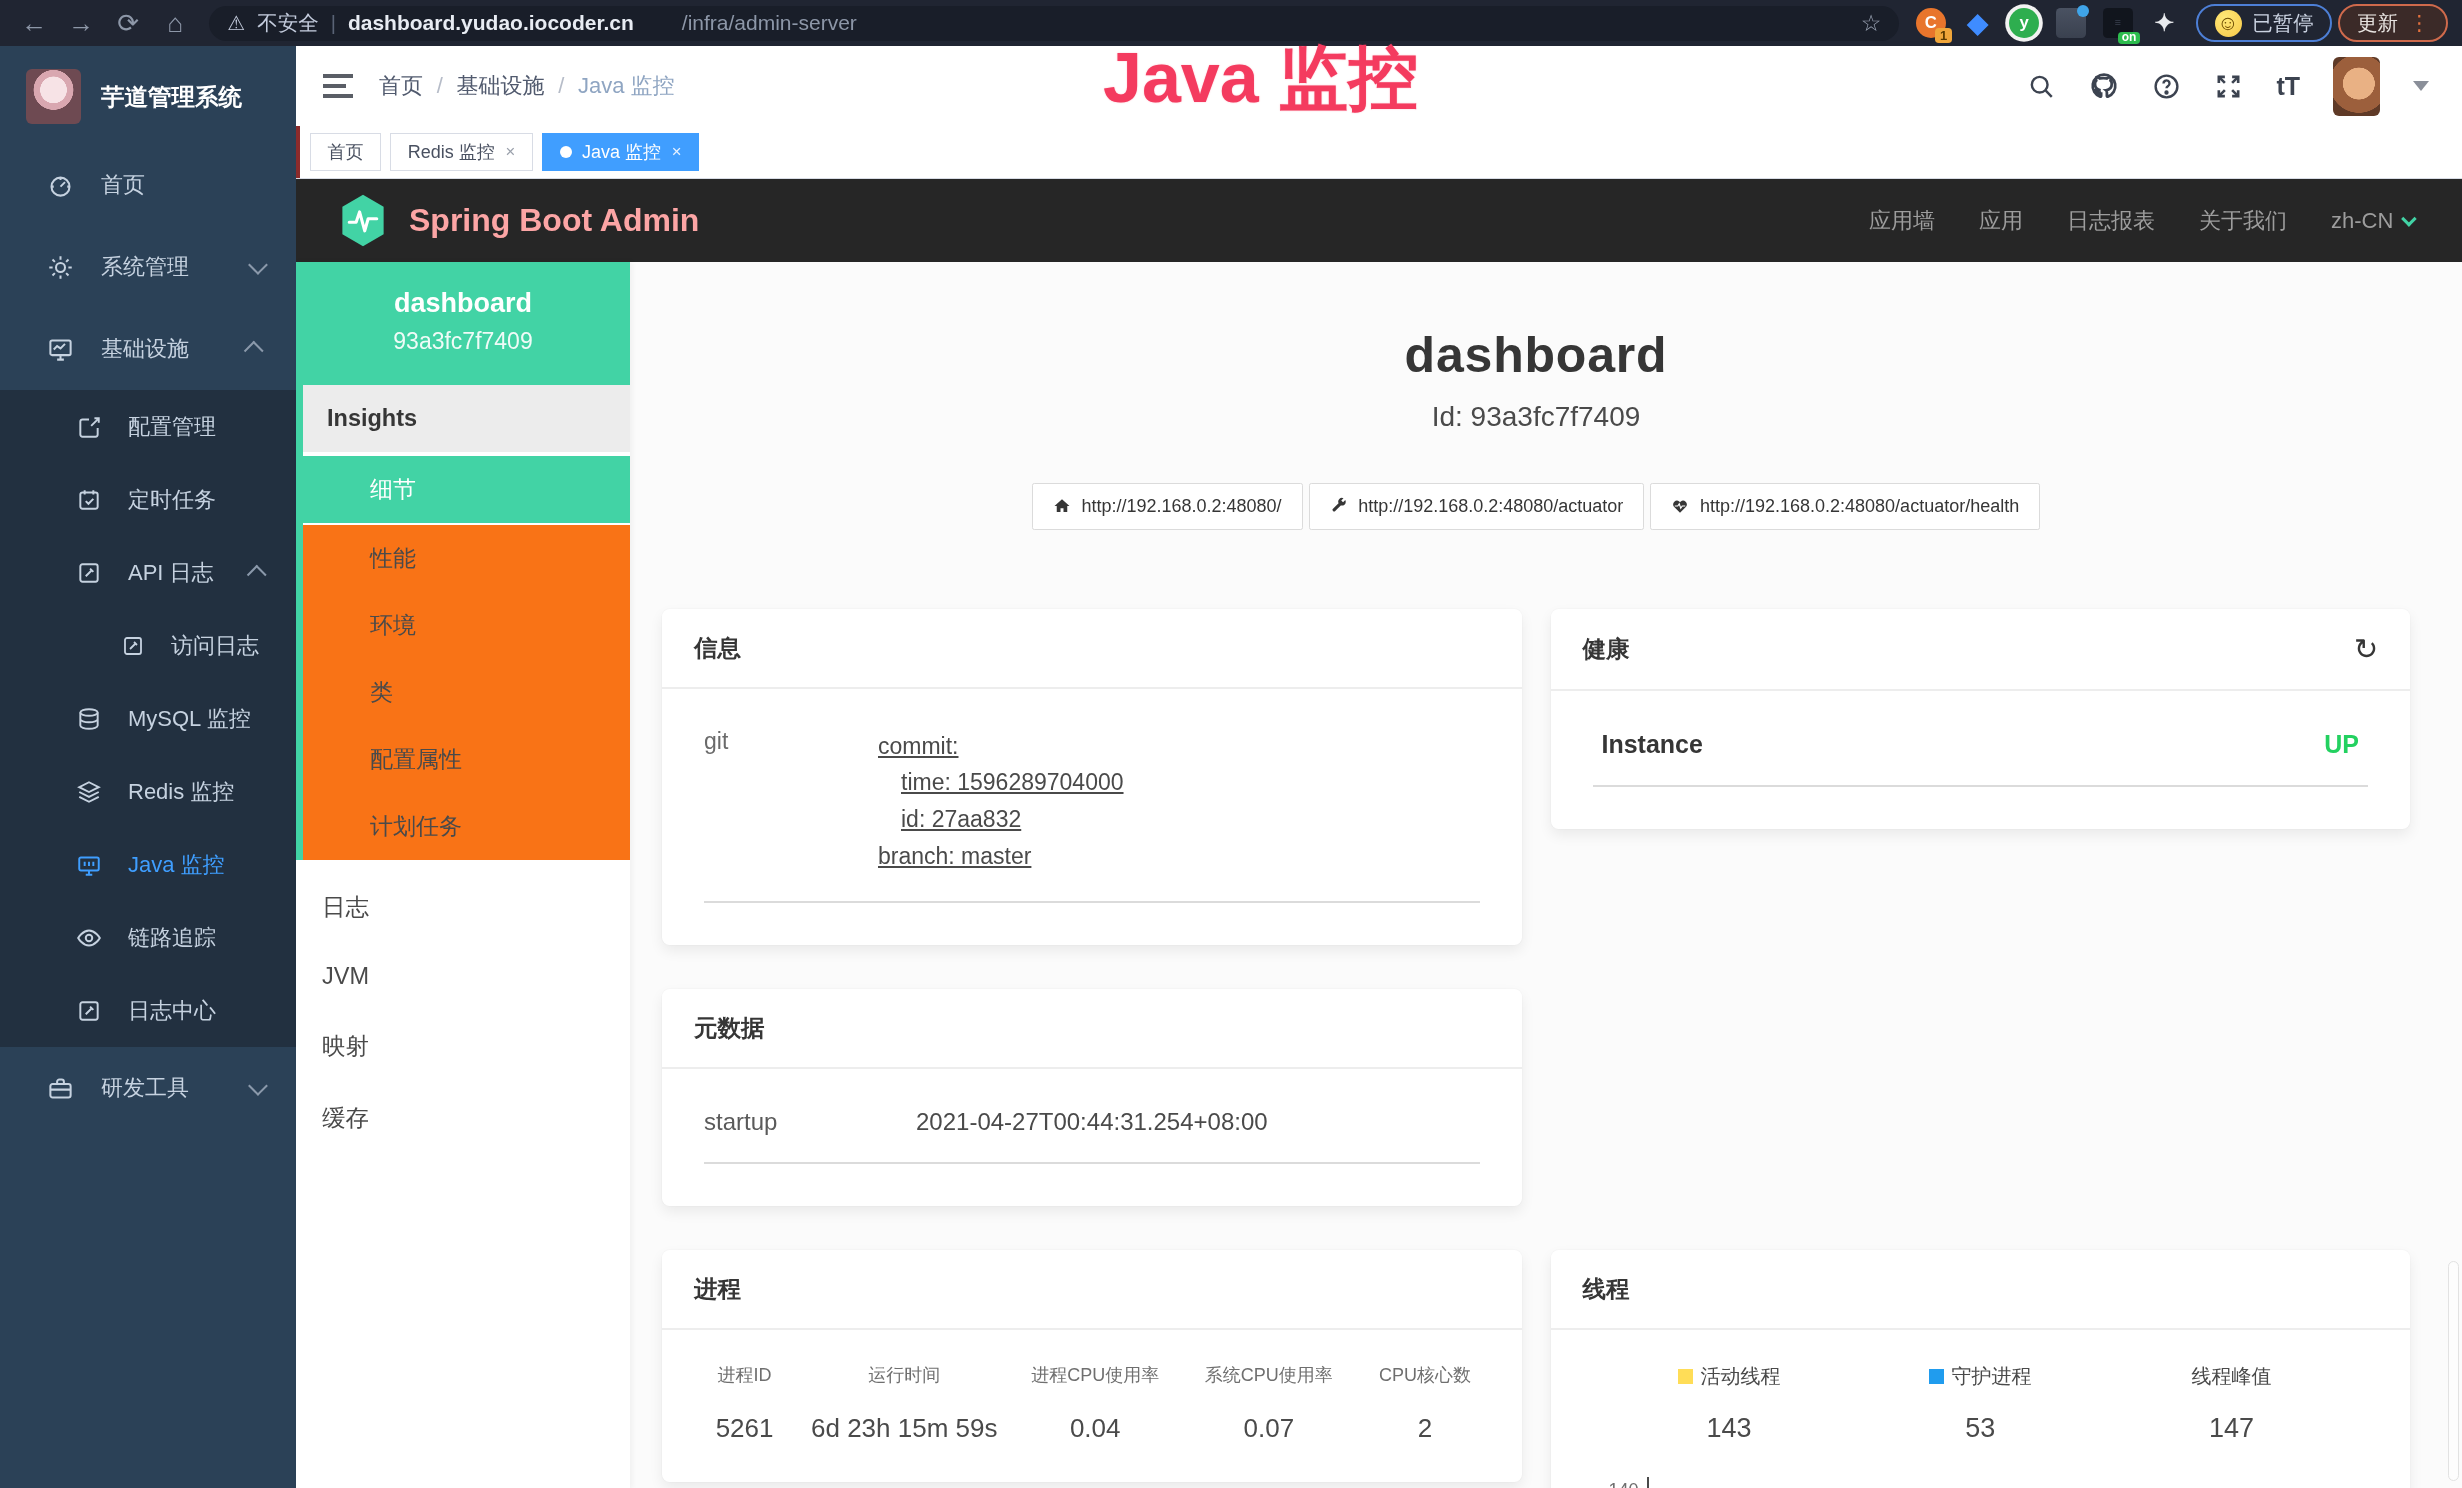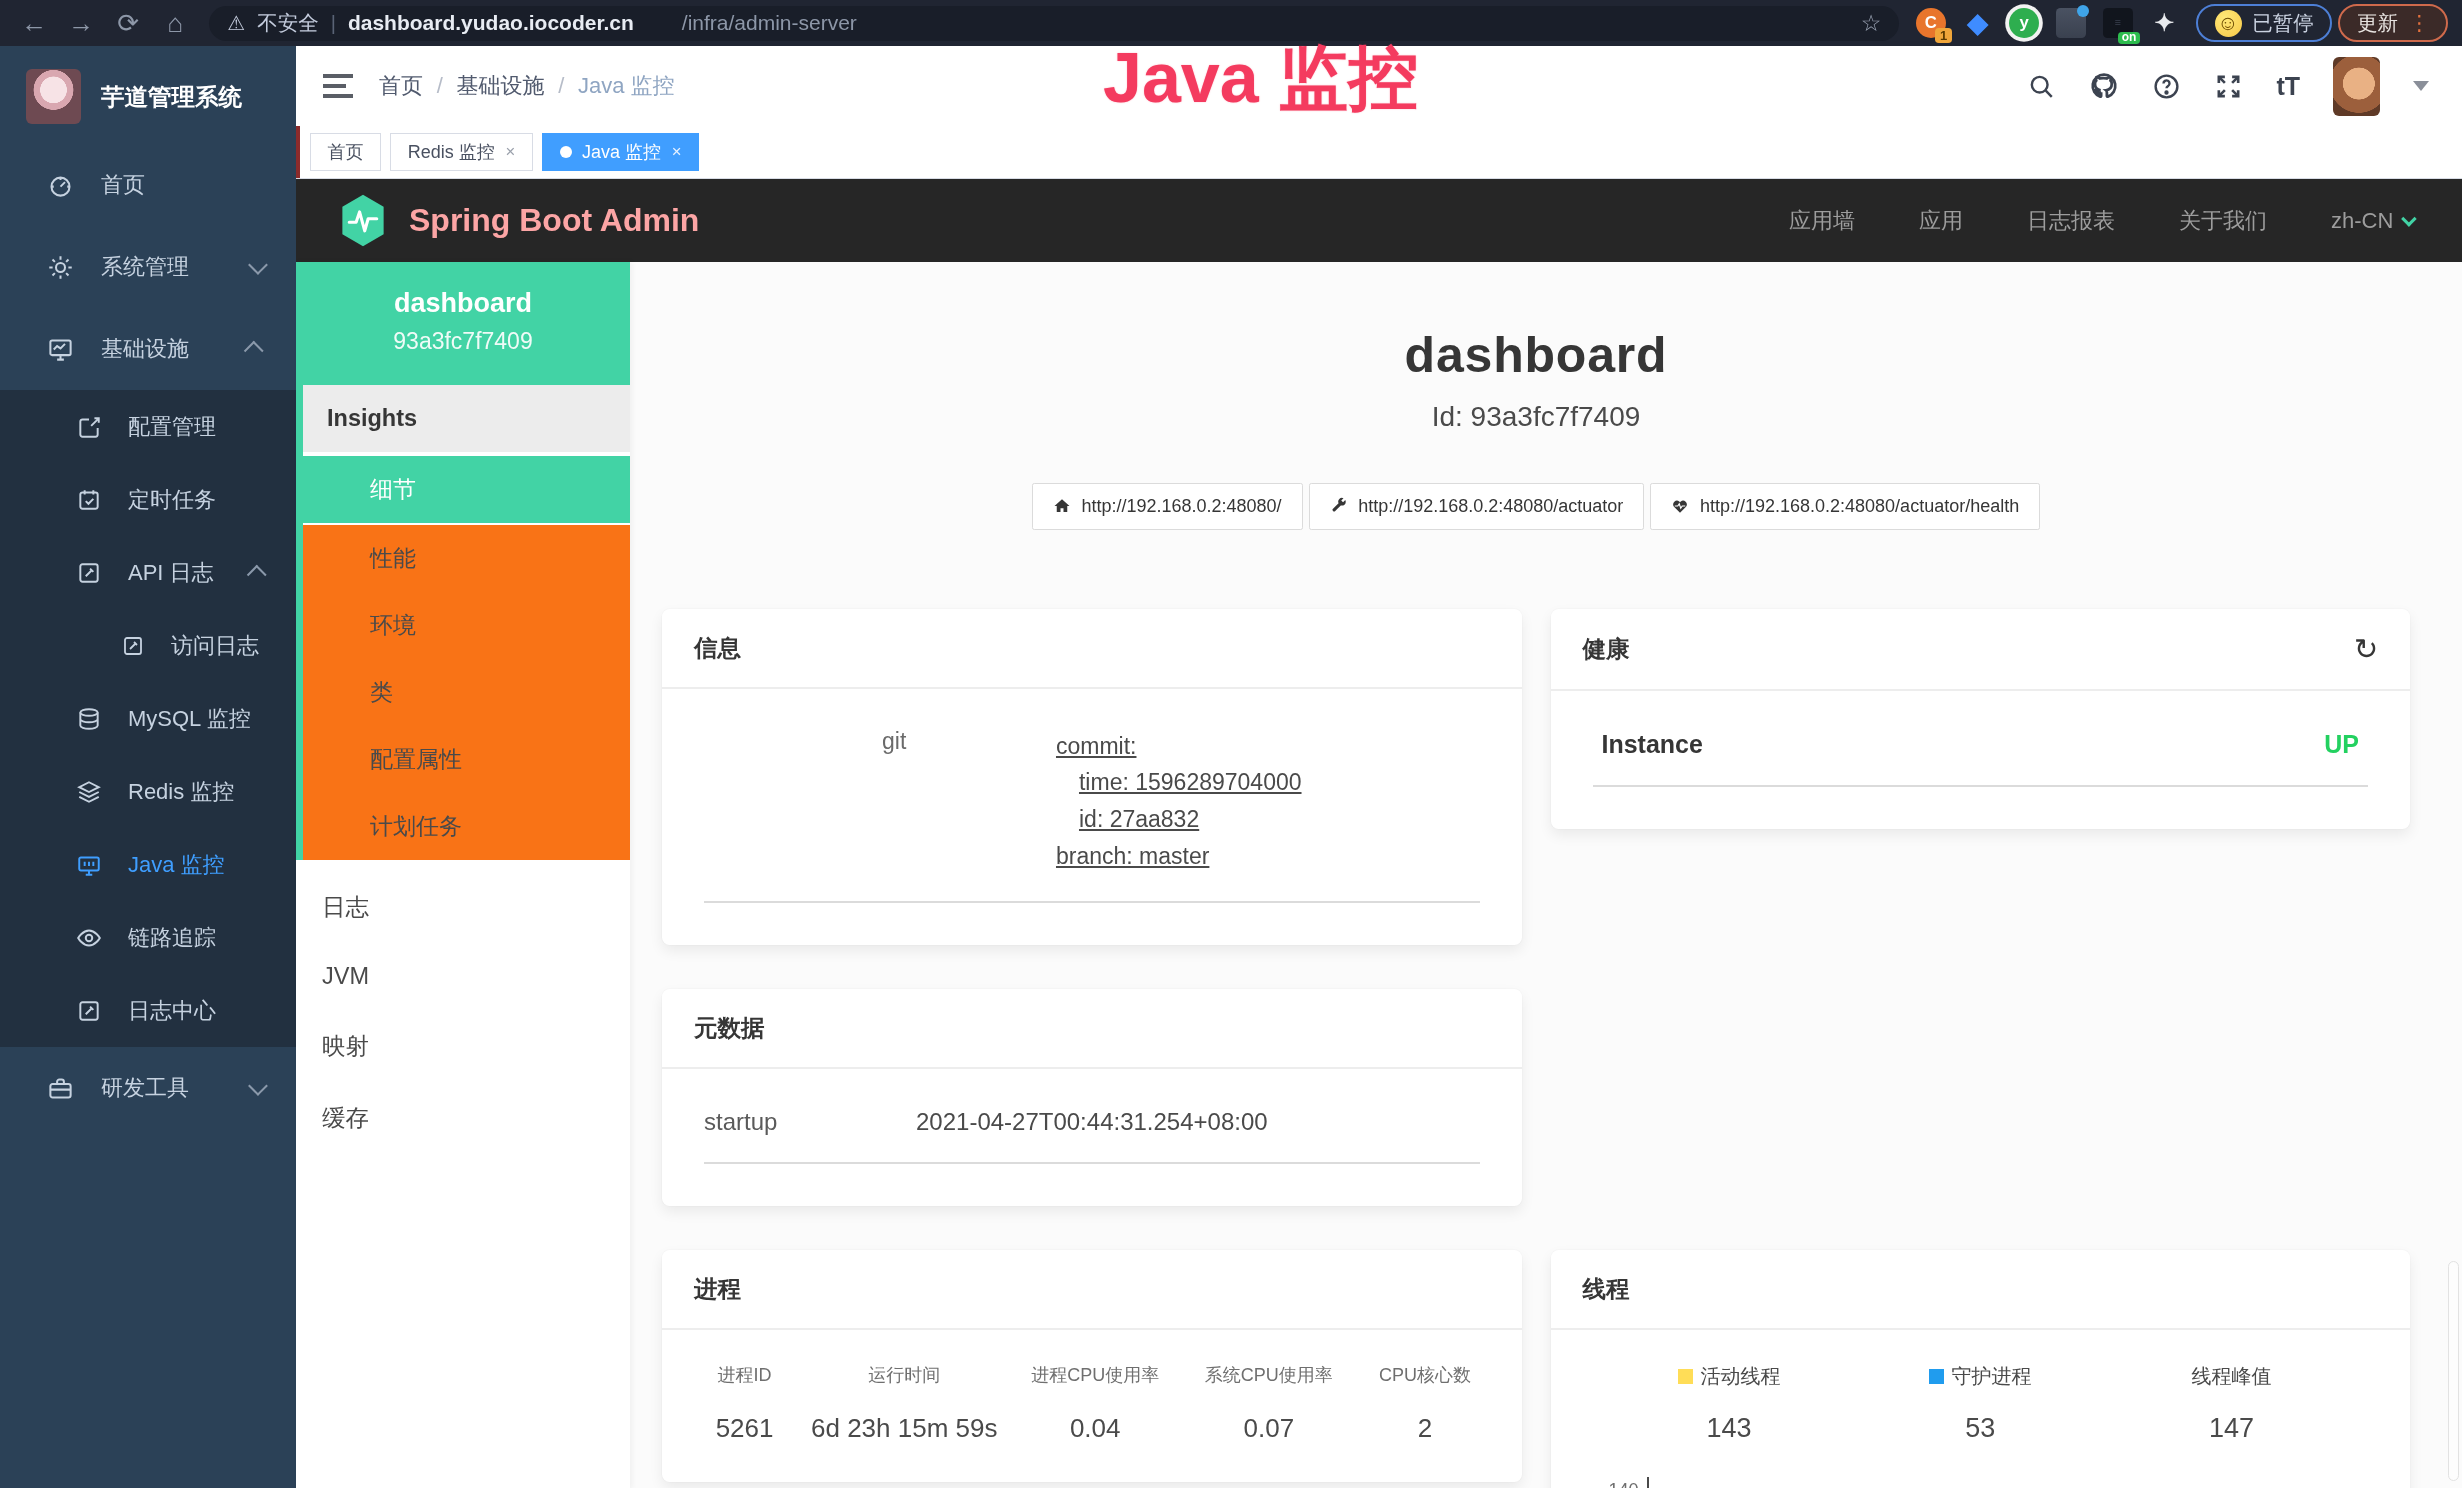--- a/index.html
+++ b/index.html
@@ -72,21 +72,21 @@
   .red-line { position:absolute; left:0; top:0; bottom:0; width:3.8px; background:#8c2b2b; }
   .tab { height:38px; display:flex; align-items:center; gap:10.6px; border:0.8px solid #d8dce5; background:#fff; color:#495060; font-size:18px; padding:0 16.7px; cursor:pointer; white-space:nowrap; }
   .tab .x { font-size:16.7px; color:#9aa0ab; }
   .tab.active { background:#409eff; border-color:#409eff; color:#fff; }
   .tab.active .x { color:#e8f2ff; }
   .tab-dot { width:12px; height:12px; border-radius:50%; background:#fff; }
 
   
   .sba-header { height:83px; background:#262626; display:flex; align-items:center; padding:0 49px 0 42px; gap:21px; }
   .sba-brand { color:#fca5a5; font-size:32px; font-weight:bold; }
-  .sba-nav { margin-left:auto; display:flex; align-items:center; gap:64px; color:#9d9d9d; font-size:22px; }
+  .sba-nav { margin-left:auto; display:flex; align-items:center; gap:44px; color:#9d9d9d; font-size:22px; }
   .sba-lang { display:flex; align-items:center; gap:9px; }
   .chev-green { width:10.6px; height:10.6px; border-right:3px solid #42d3a5; border-bottom:3px solid #42d3a5; transform:rotate(45deg) translateY(-2.3px); }
 
   
   .sba-body { flex:1; display:flex; min-height:0; background:#fbfbfb; }
   .sba-side { width:334px; flex-shrink:0; background:#fff; box-shadow:2.3px 0 6px rgba(0,0,0,.05); z-index:2; }
   .app-head { background:#42d3a5; color:#fff; text-align:center; padding:26px 7.6px 30px; }
   .app-head .an { font-size:27px; font-weight:bold; }
   .app-head .ai { font-size:23px; margin-top:9px; opacity:.92; }
   .insight-wrap { border-left:7.6px solid #42d3a5; background:#f97316; }
@@ -100,21 +100,21 @@
   .page-title { text-align:center; font-size:50px; font-weight:600; color:#363636; letter-spacing:0.8px; }
   .page-id { text-align:center; font-size:28px; color:#4a4a4a; margin-top:16.7px; }
   .links-row { display:flex; justify-content:center; margin-top:50px; gap:6px; }
   .link-btn { background:#fff; border:0.8px solid #dbdbdb; border-radius:2.3px; padding:12px 20px; font-size:18px; color:#363636; display:flex; align-items:center; gap:10.6px; cursor:pointer; white-space:nowrap; }
 
   .cards { margin-top:79px; display:grid; grid-template-columns:1fr 1fr; column-gap:29px; row-gap:44px; align-items:start; }
   .card { background:#fff; border-radius:7.6px; box-shadow:0 6px 13.7px rgba(10,10,10,.07), 0 0 0 0.8px rgba(10,10,10,.02); }
   .card-head { display:flex; align-items:center; justify-content:space-between; padding:23px 32px; border-bottom:2.3px solid #ededed; }
   .card-title { font-size:23.5px; font-weight:bold; color:#363636; }
   .card-body { padding:39px 42px 42px; }
-  .kv { display:flex; font-size:23px; color:#4a4a4a;justify-content:center; }
+  .kv { display:flex; font-size:23px; color:#4a4a4a; }
   .kv .k { width:174px; flex-shrink:0; color:#6a6a6a; }
   .kv .lines div { line-height:1.6;text-decoration:underline; }
   .indent { padding-left:23px; }
   .divider { border-bottom:2.3px solid #dbdbdb; margin-top:26px; }
   .health-row { display:flex; justify-content:space-between; align-items:center; font-size:25px; color:#363636; font-weight:600; padding:0 9px; }
   .up { color:#23d160; font-weight:bold; }
   .meta-row { display:flex; font-size:24px; color:#4a4a4a; }
   .meta-row .k { width:212px; flex-shrink:0; color:#5a5a5a; }
   .proc-grid { display:grid; grid-template-columns:0.8fr 1.5fr 1.25fr 1.25fr 1fr; text-align:center; row-gap:26px; }
   .proc-h { font-size:18px; color:#6f6f6f; }

